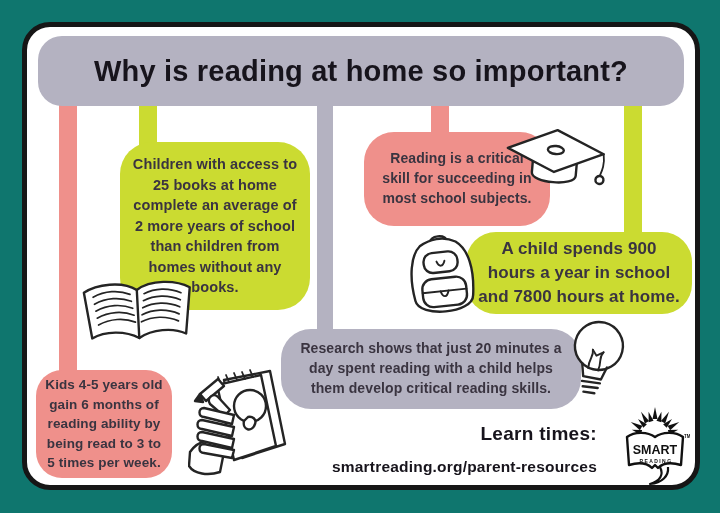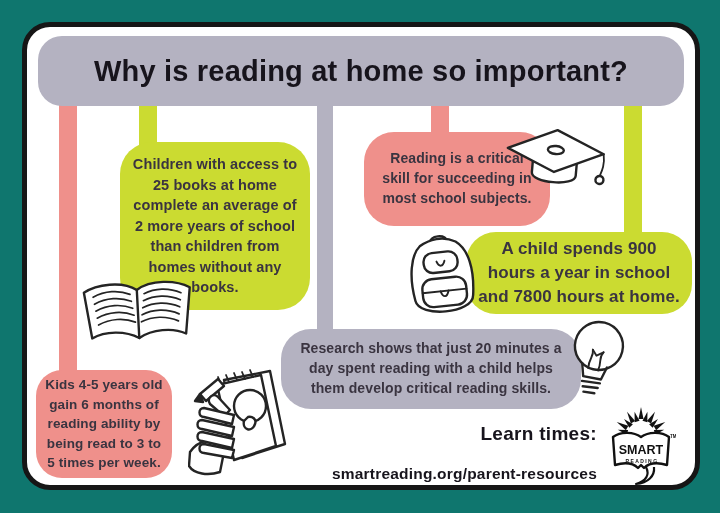--- a/index.html
+++ b/index.html
@@ -21,21 +21,21 @@
   .bubble.pink{background:var(--pink,#ef908b);}
   .bubble.gray{background:var(--gray,#b4b2c1);}
   #bubble-books{left:120px;top:142px;width:190px;height:168px;border-radius:32px;font-size:14.5px;padding:10px 12px;}
   #bubble-skill{left:364px;top:132px;width:186px;height:94px;border-radius:30px;font-size:14px;padding:0 13px;}
   #bubble-hours{left:466px;top:232px;width:226px;height:82px;border-radius:30px;font-size:17px;padding:8px 12px;}
   #bubble-research{left:281px;top:329px;width:300px;height:80px;border-radius:30px;font-size:14px;padding:21px 12px;}
   #bubble-kids{left:36px;top:370px;width:136px;height:108px;border-radius:26px;font-size:13.5px;padding:8px 8px;line-height:1.45;}
   .icon{position:absolute;z-index:3;}
   .footer{position:absolute;right:123px;top:423px;width:330px;text-align:right;z-index:2;}
   .footer .learn-more{font-size:19px;font-weight:bold;color:var(--ink,#17141c);letter-spacing:.3px;}
-  .footer .url{font-size:15.5px;font-weight:bold;color:var(--ink,#17141c);margin-top:20px;letter-spacing:.2px;}
+  .footer .url{font-size:15.5px;font-weight:bold;color:var(--ink,#17141c);margin-top:13px;letter-spacing:.2px;}
   svg text{font-family:"Liberation Sans",sans-serif;}
 </style>
 </head>
 <body>
 
 <div class="canvas">
   <div class="frame"></div>
 
   <div class="vline pink" style="left:59px;top:102px;width:18px;height:280px;"></div>
   <div class="vline green" style="left:139px;top:102px;width:18px;height:55px;"></div>
@@ -141,21 +141,21 @@
         <path d="M16,80 C10,80 10,89 16,89 L44,94 L46,86 Z"></path>
       </g>
     </svg>
   </div>
 
   <div class="footer">
     <div class="learn-more">Learn times:</div>
     <div class="url">smartreading.org/parent-resources</div>
   </div>
 
-  <div class="icon" style="left:606px;top:406px;width:70px;height:84px;">
+  <div class="icon" style="left:620px;top:406px;width:70px;height:84px;">
     <svg width="70" height="84" viewBox="0 0 70 84">
       <g fill="#111">
         <g transform="rotate(-75 35 30)">
             <polygon points="35,6 32.5,16 37.5,16"></polygon>
           </g>
         <g transform="rotate(-60 35 30)">
             <polygon points="35,2 32.5,14 37.5,14"></polygon>
           </g>
         <g transform="rotate(-45 35 30)">
             <polygon points="35,6 32.5,16 37.5,16"></polygon>

